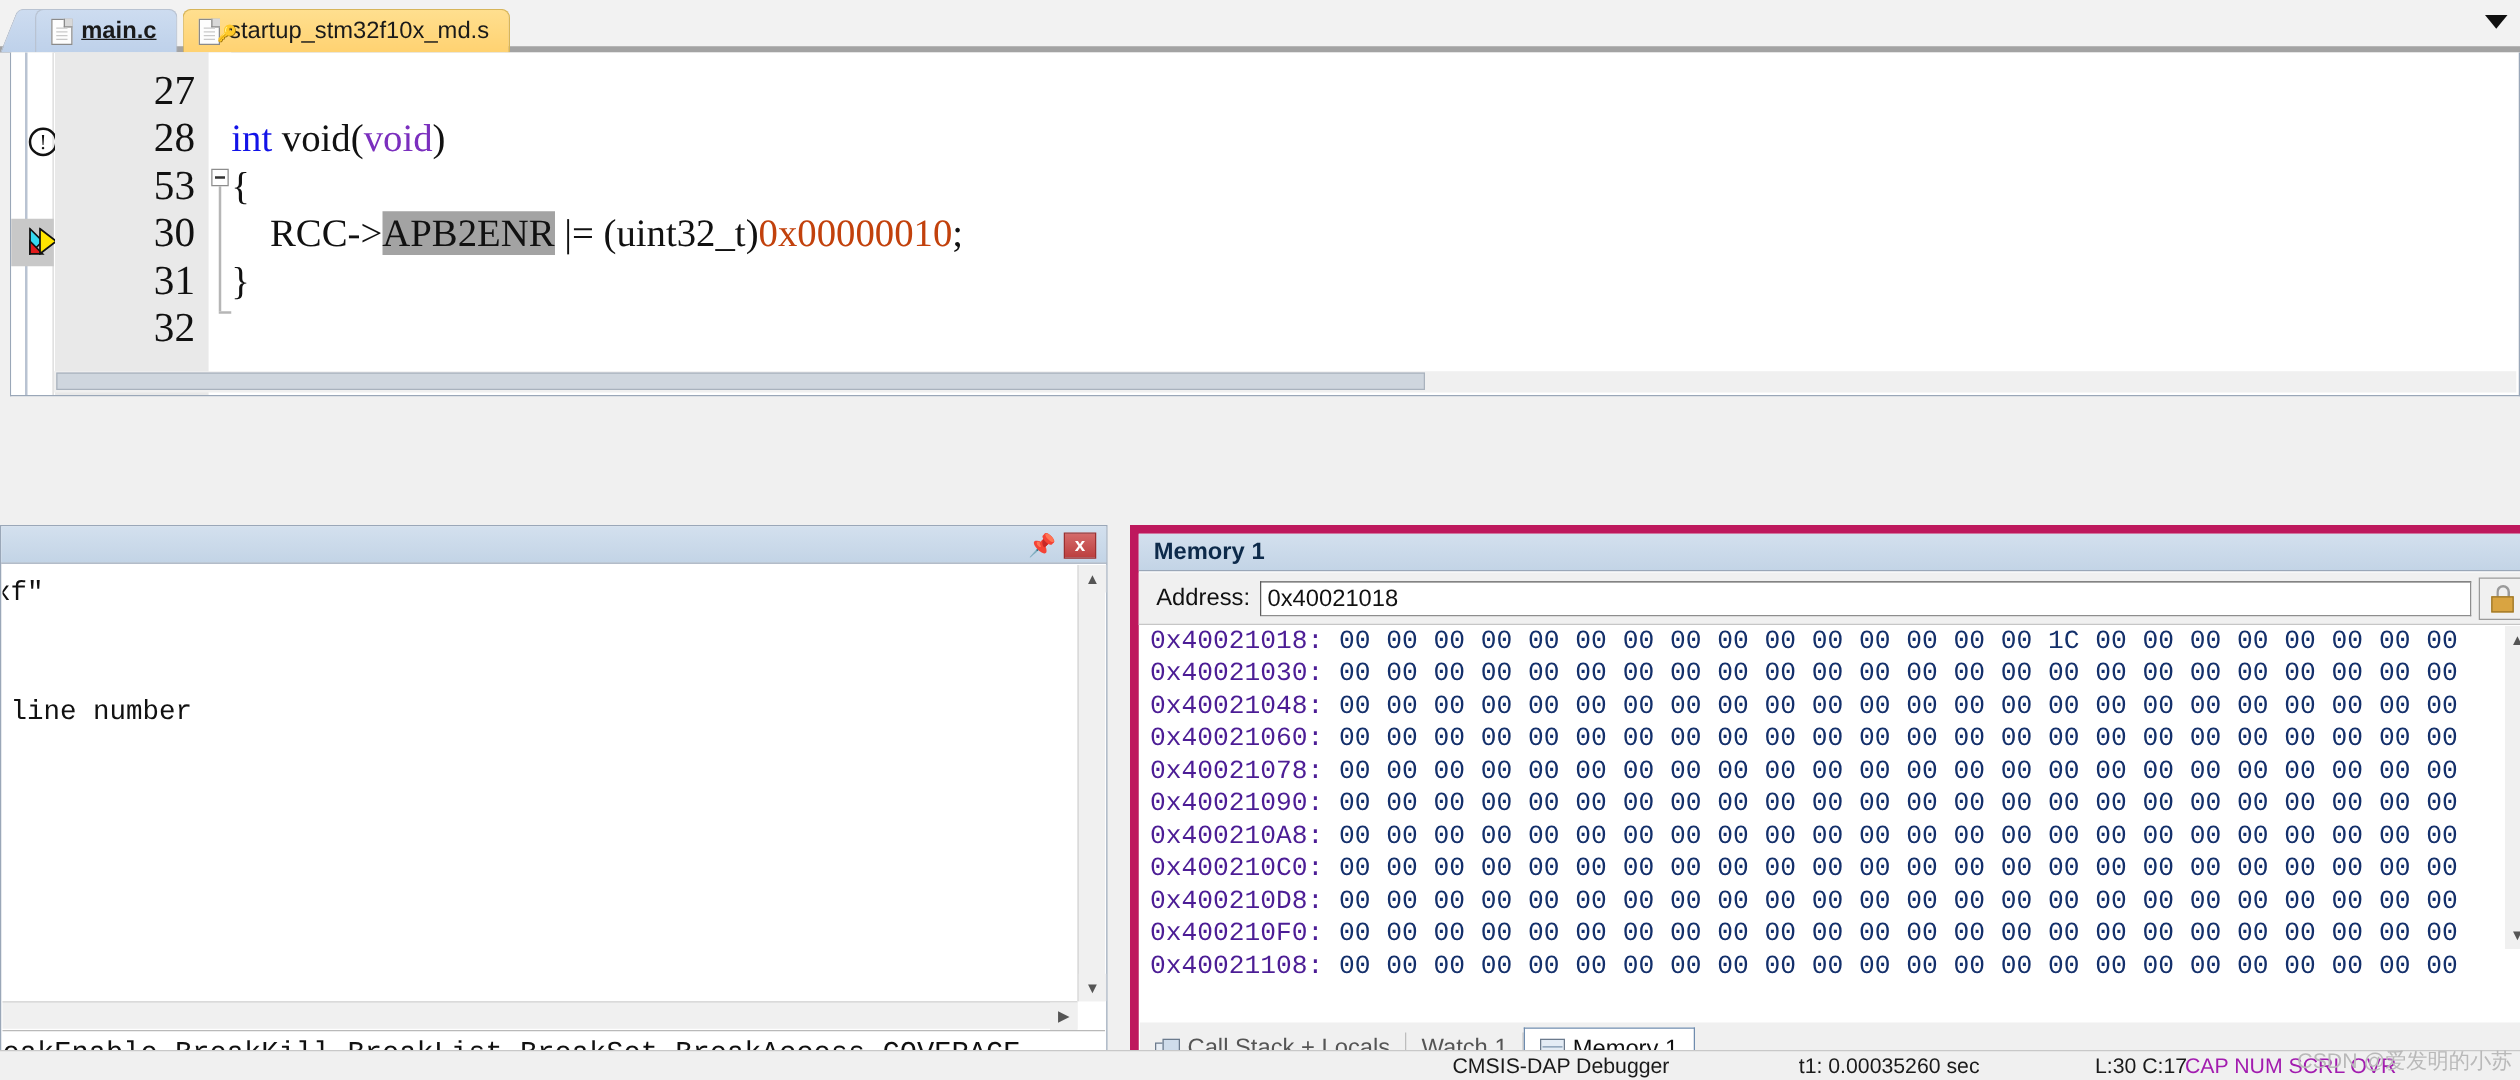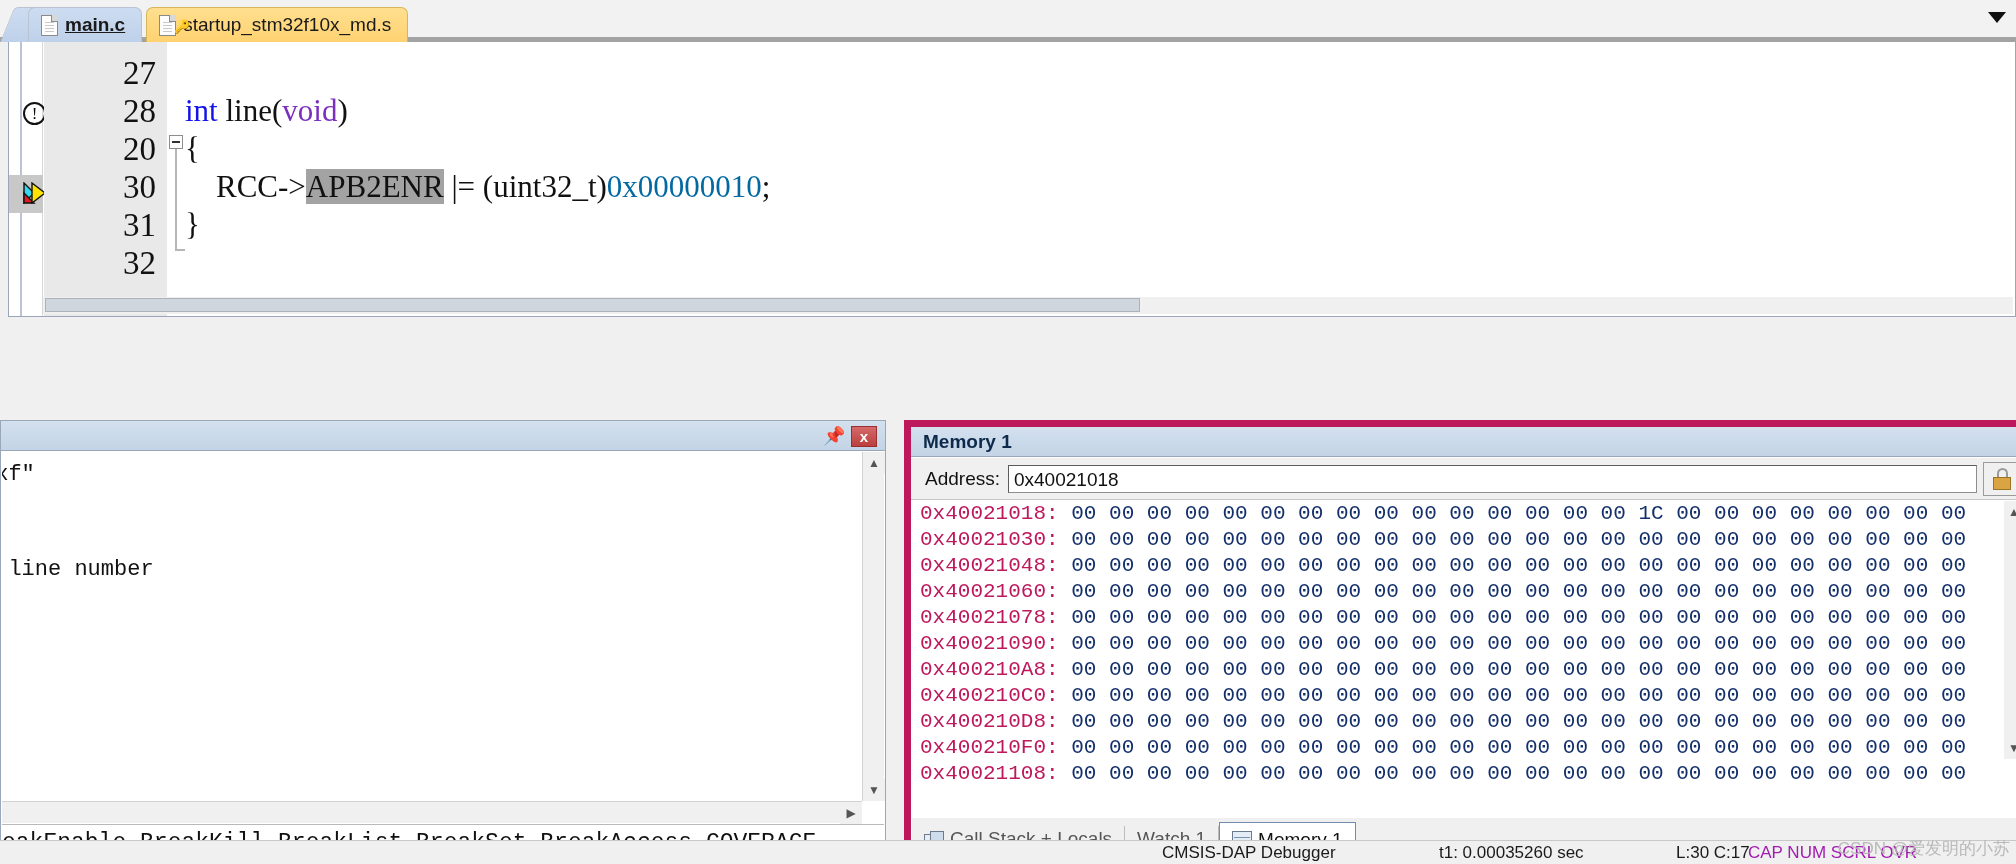--- a/index.html
+++ b/index.html
@@ -68,21 +68,21 @@
     position: absolute; left: 35px; width: 118px; height: 38px;
     text-align: right; font-family: "Liberation Serif", serif;
     font-size: 33px; color: #111; line-height: 38px; padding-right: 6px;
   }
   .ctext {
     position: absolute; left: 176px; height: 38px; line-height: 38px; white-space: pre;
     font-family: "Liberation Serif", serif; font-size: 31px; color: #111;
   }
   .kw { color: #1313e8; }
   .kw2 { color: #7b2fbe; }
-  .hexnum { color: #0369a1; }
+  .hexnum { color: #c2410c; }
   .sel { background: #a3a3a3; }
   .pc-row-bg { position: absolute; left: 0; top: 0; width: 34px; height: 38px; background: #c8c8c8; }
   .bp-arrow { position: absolute; left: 14px; top: 8px; width: 24px; height: 22px; }
   .warn-mark {
     position: absolute; left: 14px; top: 7px; width: 23px; height: 23px;
     border: 2px solid #111; border-radius: 50%;
     font-family: "Liberation Serif", serif; font-size: 17px; color: #111;
     text-align: center; line-height: 20px;
   }
   .fold-box {
@@ -164,21 +164,21 @@
   .lock-shackle { position:absolute; left:13px; top:5px; width:11px;height:11px;border:2px solid #9a9a9a;border-bottom:none;border-radius:6px 6px 0 0;}
   .mem-body {
     position: absolute; left: 1px; top: 74px; right: 1px; bottom: 60px;
     background: #ffffff; overflow: hidden;
   }
   .mem-row {
     height: 26px; line-height: 26px; white-space: pre;
     font-family: "Liberation Mono", monospace; font-size: 21px; color: #14306b;
     padding-left: 8px;
   }
-  .mem-addr { color: #be185d; }
+  .mem-addr { color: #4c1d95; }
   .mem-byte { color: #14306b; }
   .mem-vscroll { position:absolute; right:1px; top:74px; width:20px; bottom:98px; background:#f0f0f0;}
   .mem-tabbar {
     position: absolute; left: 1px; right: 1px; bottom: 1px; height: 38px;
     background: #f0f0f0; display: flex; align-items: flex-end;
   }
   .mtab {
     height: 34px; display: flex; align-items: center; gap: 6px;
     padding: 0 12px; font-size: 19px; color: #555;
   }
@@ -243,26 +243,26 @@
 
     <div class="linenum-col"></div>
     <div class="fold-col">
       <div class="fold-box" style="top:93px;"></div>
       <div class="fold-line" style="top:107px; height:100px;"></div>
       <div class="fold-foot" style="top:207px;"></div>
     </div>
 
     <div class="lnum" style="top:12px;">27</div>
     <div class="lnum" style="top:50px;">28</div>
-    <div class="lnum" style="top:88px;">20</div>
+    <div class="lnum" style="top:88px;">53</div>
     <div class="lnum" style="top:126px;">30</div>
     <div class="lnum" style="top:164px;">31</div>
     <div class="lnum" style="top:202px;">32</div>
 
-    <div class="ctext" style="top:50px;"><span class="kw">int</span><span> line(</span><span class="kw2">void</span><span>)</span></div>
+    <div class="ctext" style="top:50px;"><span class="kw">int</span><span> void(</span><span class="kw2">void</span><span>)</span></div>
 
     <div class="ctext" style="top:88px;">{</div>
 
     <div class="ctext" style="top:126px;"><span>    </span><span>RCC-&gt;</span><span class="sel">APB2ENR</span><span> |= (uint32_t)</span><span class="hexnum">0x00000010</span><span>;</span></div>
 
     <div class="ctext" style="top:164px;">}</div>
 
     <div class="hscroll-editor">
       <div class="hscroll-thumb"></div>
     </div>

